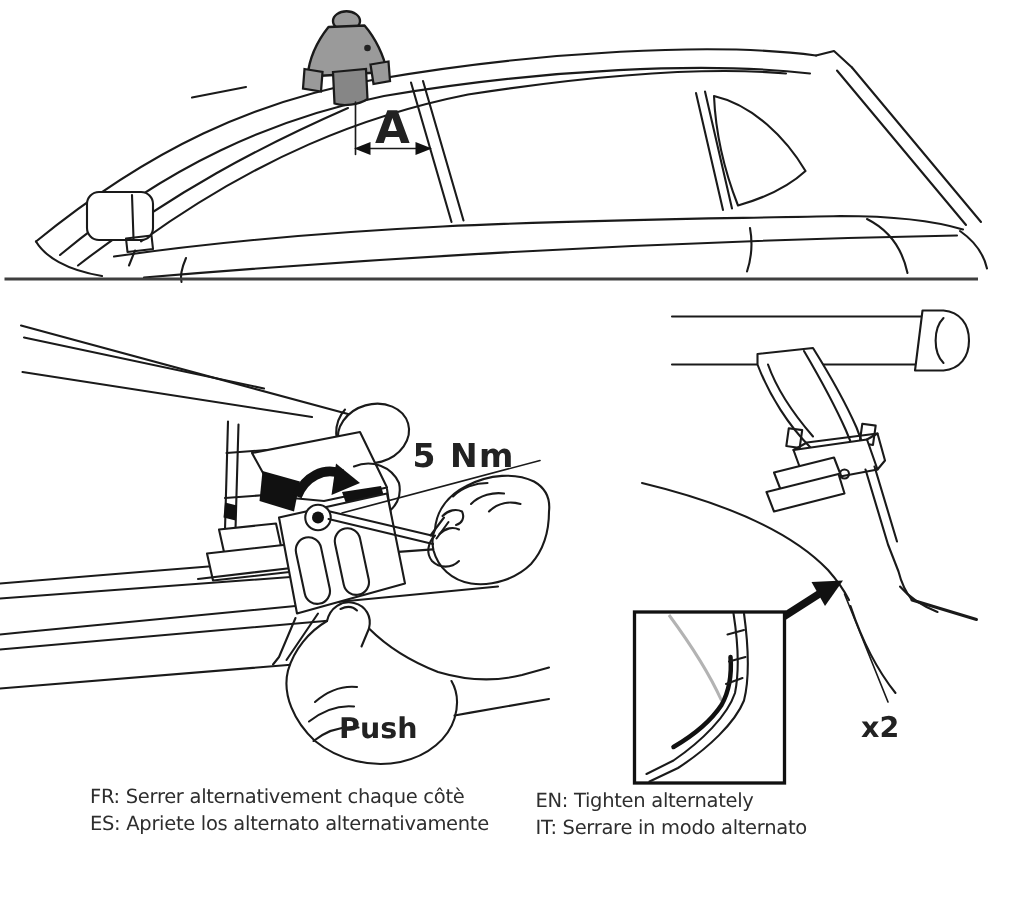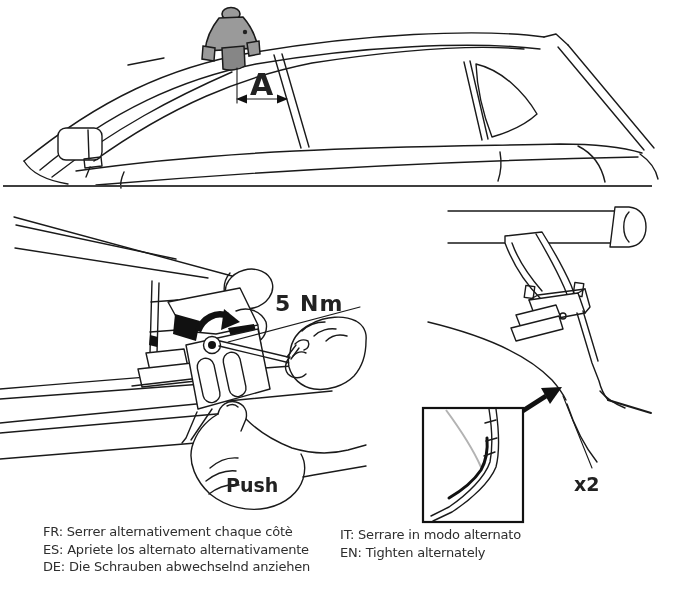--- a/index.html
+++ b/index.html
@@ -6,21 +6,21 @@
   .stage{position:relative;width:674px;height:598px;background:#ffffff;overflow:hidden;
          font-family:"DejaVu Sans",sans-serif;}
   .stage svg{position:absolute;left:0;top:0;}
   .ln{fill:none;stroke:#1a1a1a;stroke-width:1.4;stroke-linecap:round;stroke-linejoin:round;}
   .thin{fill:none;stroke:#1a1a1a;stroke-width:1.1;stroke-linecap:round;}
   .wln{fill:#ffffff;stroke:#1a1a1a;stroke-width:1.4;stroke-linejoin:round;}
   .blk{fill:#111;stroke:none;}
   .occl{fill:#ffffff;stroke:none;}
   .lbl{font-family:"DejaVu Sans",sans-serif;font-weight:bold;fill:#222;}
   .caption{position:absolute;font-size:13px;color:#2e2e2e;letter-spacing:-0.2px;
-           line-height:17.5px;white-space:nowrap;}
+           line-height:17.5px;white-space:nowrap;margin-left:17px;}
   .caption div{height:17.5px;}
   .caption.right div{height:18px;}
 </style>
 </head>
 <body>
 
 <div class="stage">
 
 <svg width="674" height="598" viewBox="0 0 674 598">
 
@@ -208,20 +208,19 @@
       <path class="ln" d="M484,456 L495,452"></path>
     </g>
 
     <text class="lbl" x="574" y="491" font-size="19">x2</text>
   </g>
 </svg>
 
   <div class="caption" style="left:43px;top:523px;">
     <div>FR: Serrer alternativement chaque côtè</div>
     <div>ES: Apriete los alternato alternativamente</div>
-    <div>DE: Die Schrauben abwechselnd anziehen</div>
   </div>
   <div class="caption right" style="left:340px;top:526px;">
+    <div>EN: Tighten alternately</div>
     <div>IT: Serrare in modo alternato</div>
-    <div>EN: Tighten alternately</div>
   </div>
 
 </div>
 
 </body></html>

